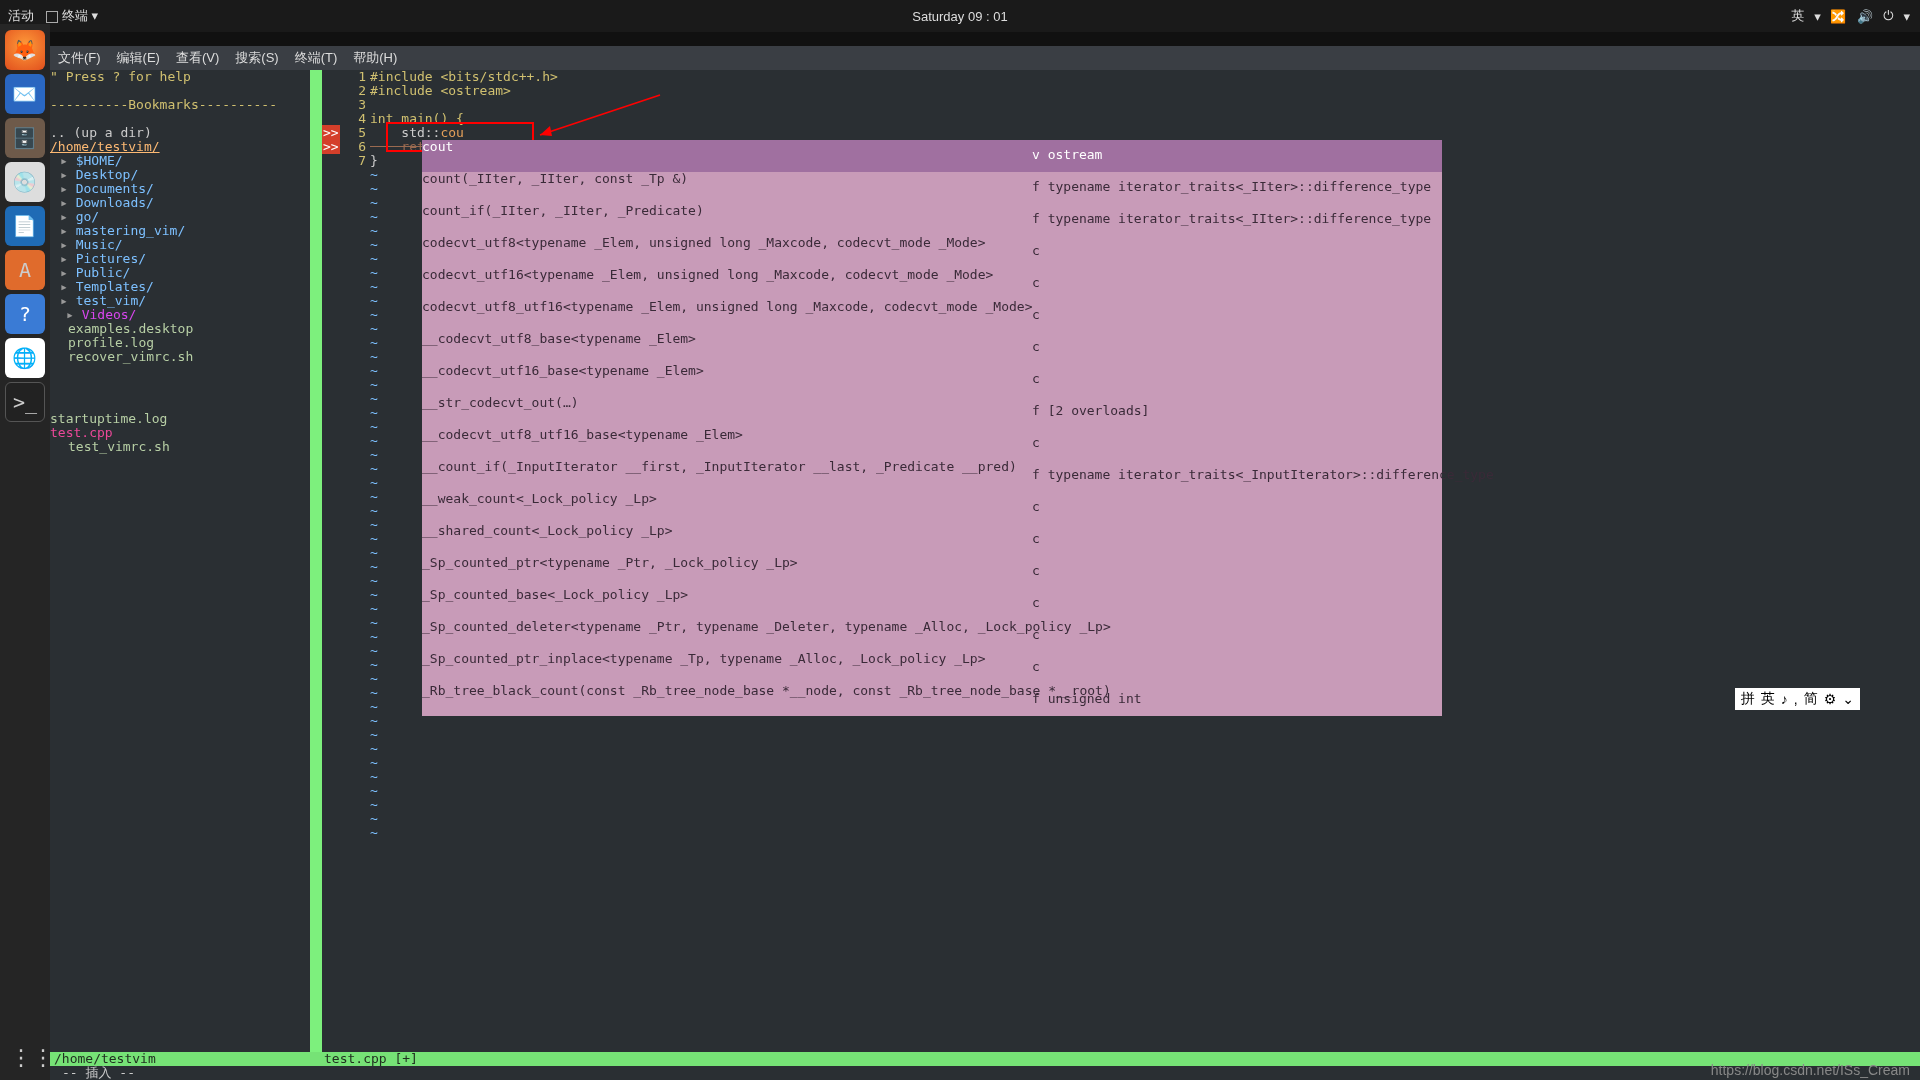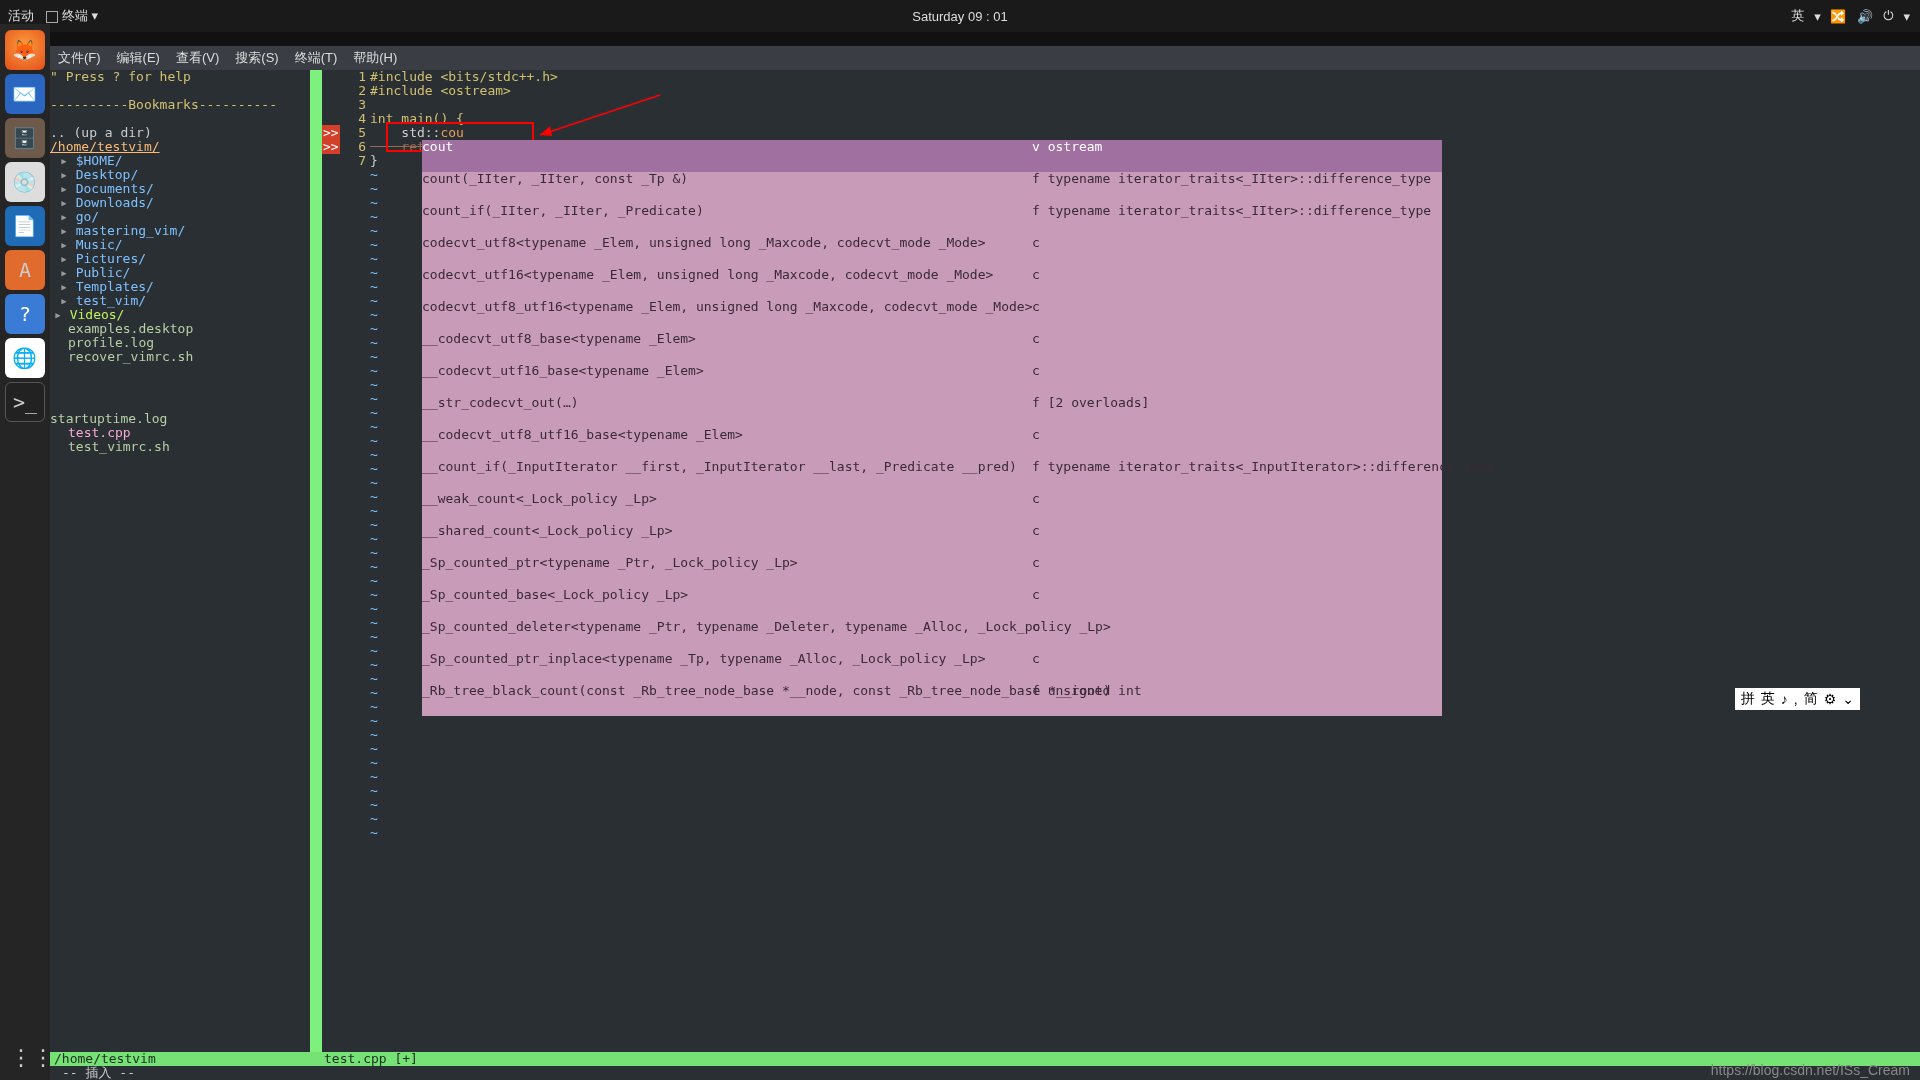--- a/index.html
+++ b/index.html
@@ -33,21 +33,21 @@
 .tilde{ color:#7dc0ff; }
 .kw { color:#d0c070; }
 .arrow::before{content:"▸ ";color:#999;}
 .cur { color:#fdba74; text-decoration:underline; }
 .bp { background:#d43f2a; color:#fff; padding:0 1px; }
 .redbox { position:absolute; border:2px solid #f00; pointer-events:none; }
 .redarrow { position:absolute; pointer-events:none; }
 .popup { position:absolute; background:#c89bb8; color:#3a2a38; }
 .popup .row { height:32px; line-height:14px; white-space:pre; }
 .popup .row.sel { background:#a070a0; color:#fff;}
-.popup .rcol { position:absolute; }
+.popup .rcol { position:absolute;margin-top:8px; }
 .watermark { position:absolute; right:10px; bottom:2px; color:#888; font-size:14px; font-family:sans-serif;}
 .ime { position:absolute; right:60px; bottom:370px; background:#fff; color:#222; padding:2px 6px; font-family:sans-serif; font-size:14px; display:flex; gap:6px; align-items:center;}
 .ime span{color:#000;}
 .apps-icon { position:absolute; left:10px; bottom:10px; color:#ccc; font-size:22px; }
 </style>
 </head>
 <body>
 
 <div class="topbar">
   <div class="left">
@@ -110,28 +110,28 @@
           <div class="line arrow" style="padding-left: 10px; color: rgb(125, 192, 255);">Desktop/</div>
           <div class="line arrow" style="padding-left: 10px; color: rgb(125, 192, 255);">Documents/</div>
           <div class="line arrow" style="padding-left: 10px; color: rgb(125, 192, 255);">Downloads/</div>
           <div class="line arrow" style="padding-left: 10px; color: rgb(125, 192, 255);">go/</div>
           <div class="line arrow" style="padding-left: 10px; color: rgb(125, 192, 255);">mastering_vim/</div>
           <div class="line arrow" style="padding-left: 10px; color: rgb(125, 192, 255);">Music/</div>
           <div class="line arrow" style="padding-left: 10px; color: rgb(125, 192, 255);">Pictures/</div>
           <div class="line arrow" style="padding-left: 10px; color: rgb(125, 192, 255);">Public/</div>
           <div class="line arrow" style="padding-left: 10px; color: rgb(125, 192, 255);">Templates/</div>
           <div class="line arrow" style="padding-left: 10px; color: rgb(125, 192, 255);">test_vim/</div>
-          <div class="line arrow" style="padding-left: 4px; color: #bef264;">Videos/</div>
+          <div class="line arrow" style="padding-left: 10px; color: #d946ef; margin-left: 6px;">Videos/</div>
         </div>
       <div id="files">
           <div class="line" style="padding-left: 18px; color: rgb(183, 207, 165);">examples.desktop</div>
           <div class="line" style="padding-left: 18px; color: rgb(183, 207, 165);">profile.log</div>
           <div class="line" style="padding-left: 18px; color: rgb(183, 207, 165);">recover_vimrc.sh</div>
           <div class="line" style="color: rgb(183, 207, 165); margin-top: 48px;">startuptime.log</div>
-          <div class="line" style="padding-left: 18px; color: #f9a8d4;">test.cpp</div>
+          <div class="line" style="color: #ec4899;">test.cpp</div>
           <div class="line" style="padding-left: 18px; color: rgb(183, 207, 165);">test_vimrc.sh</div>
         </div>
     </div>
 
     <div class="gutterL"></div>
     <div class="signcol" id="signs">
         <div class="line"></div>
         <div class="line"></div>
         <div class="line"></div>
         <div class="line"></div>

